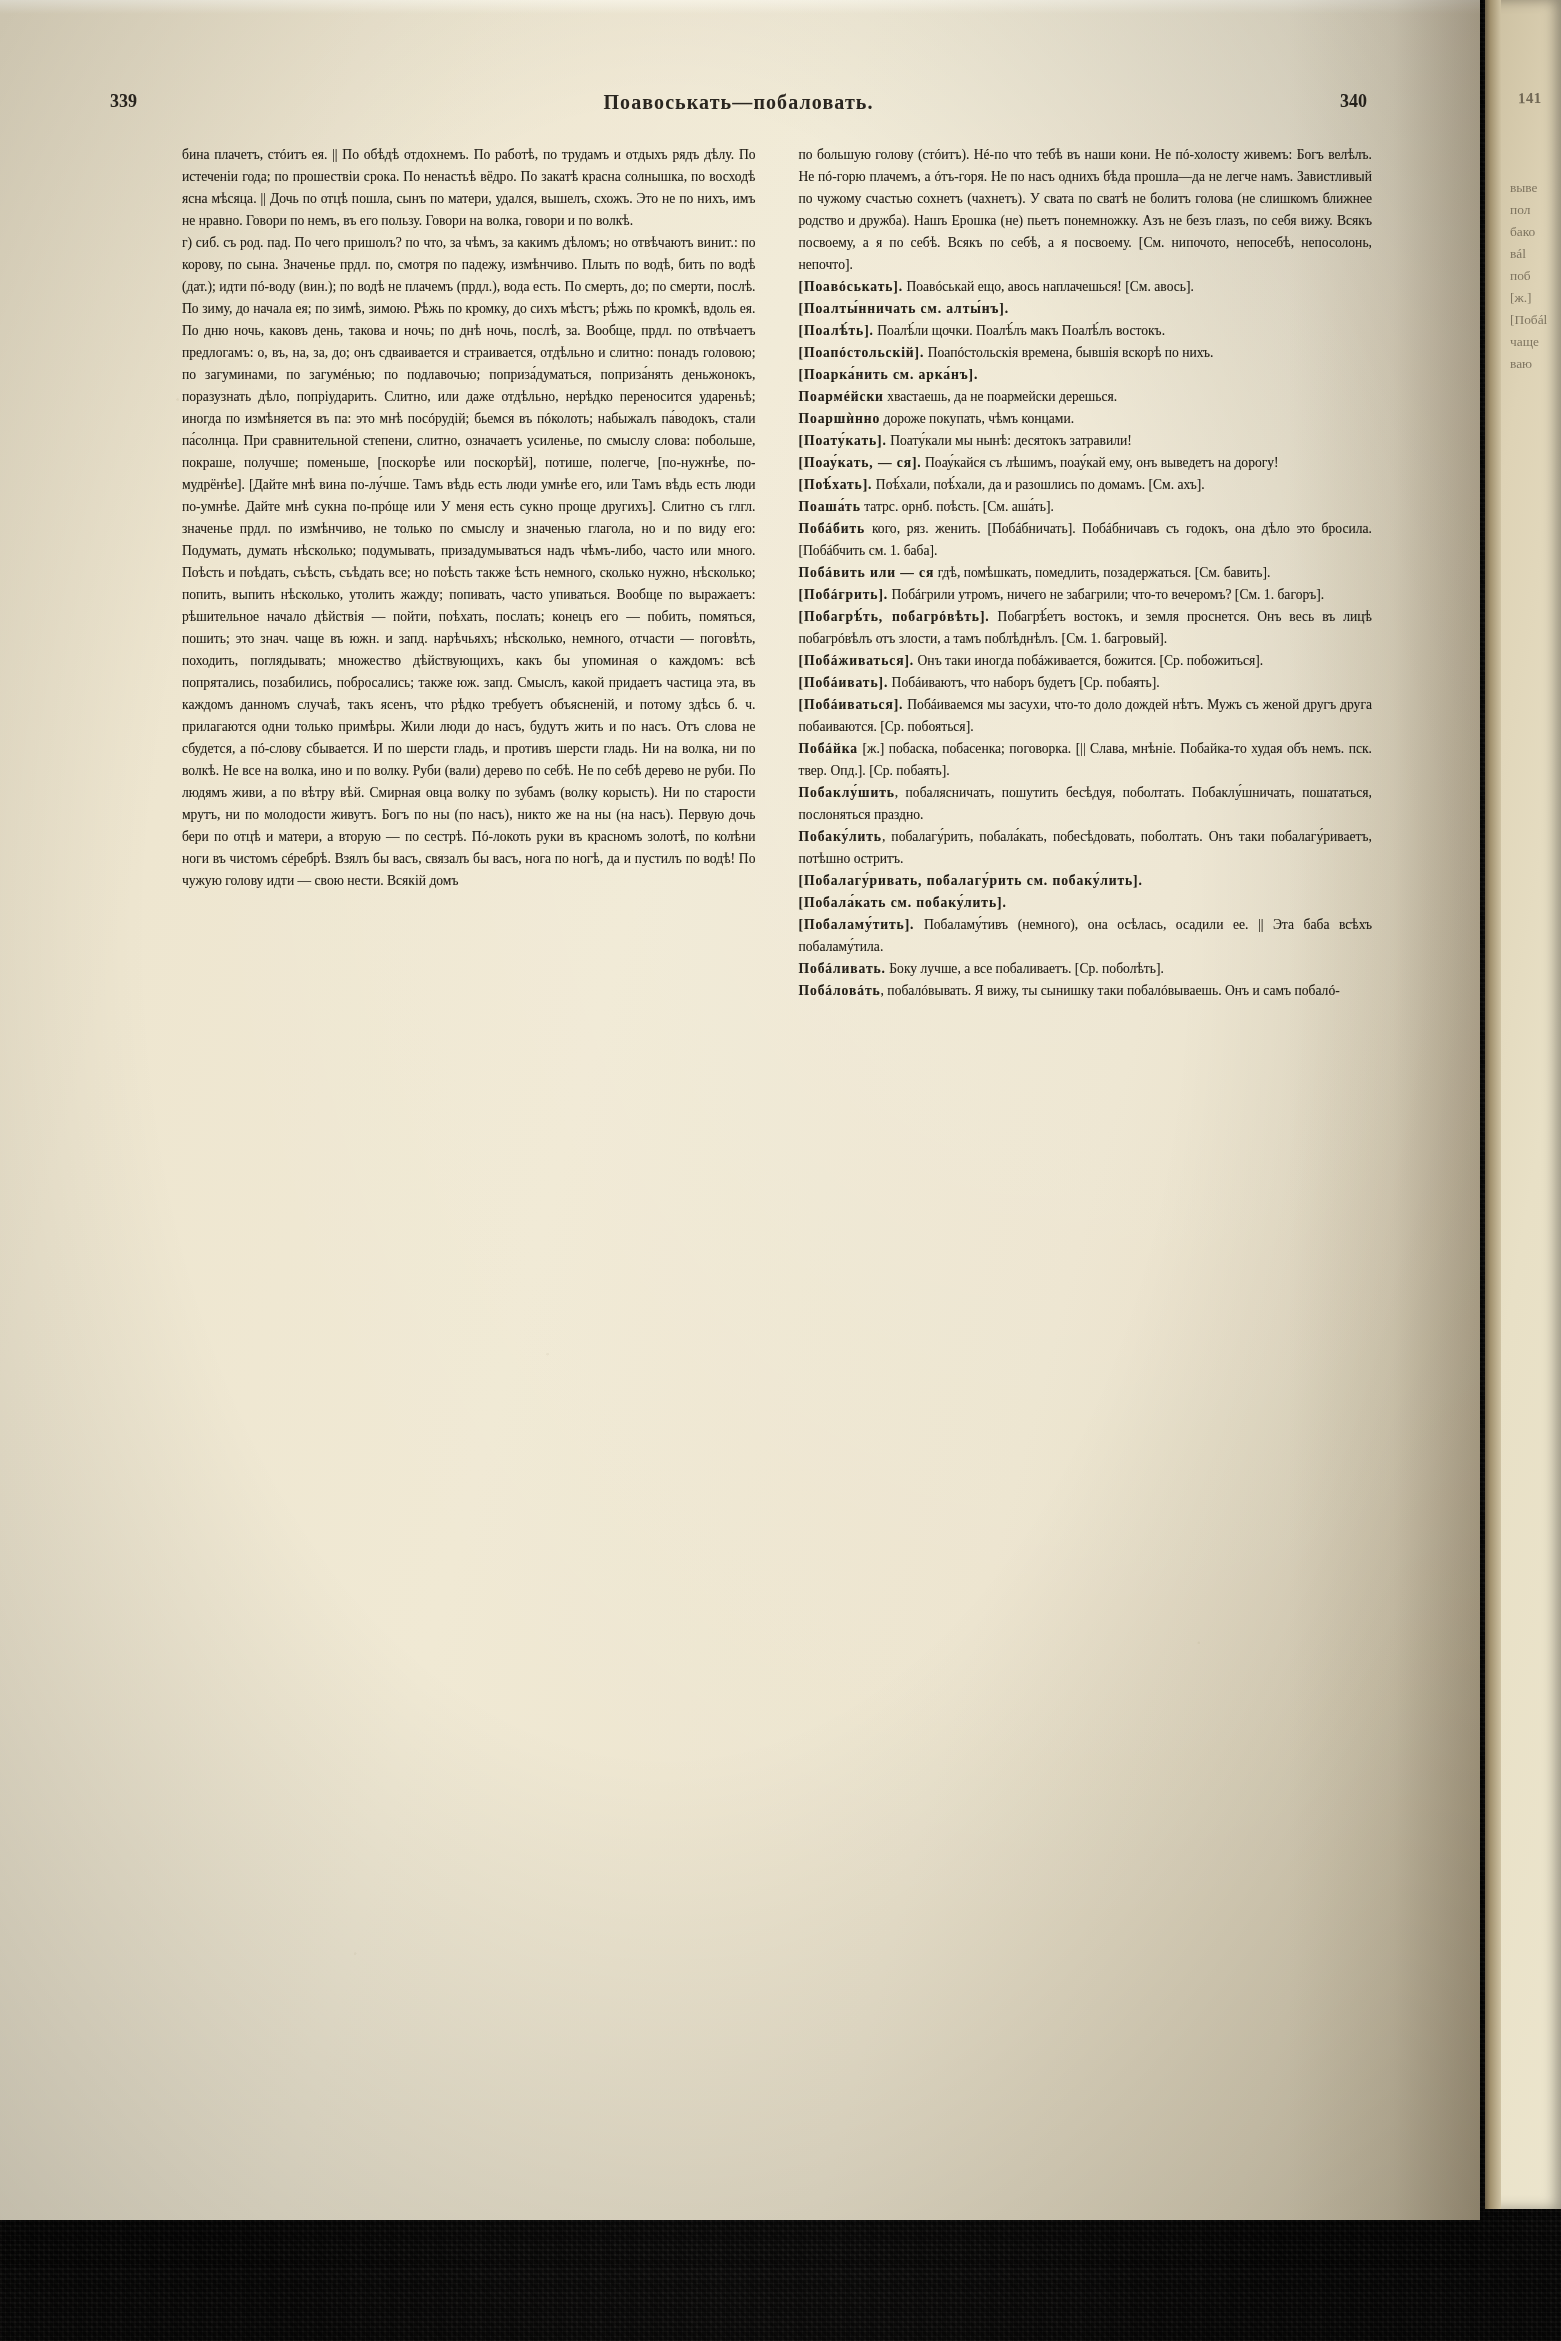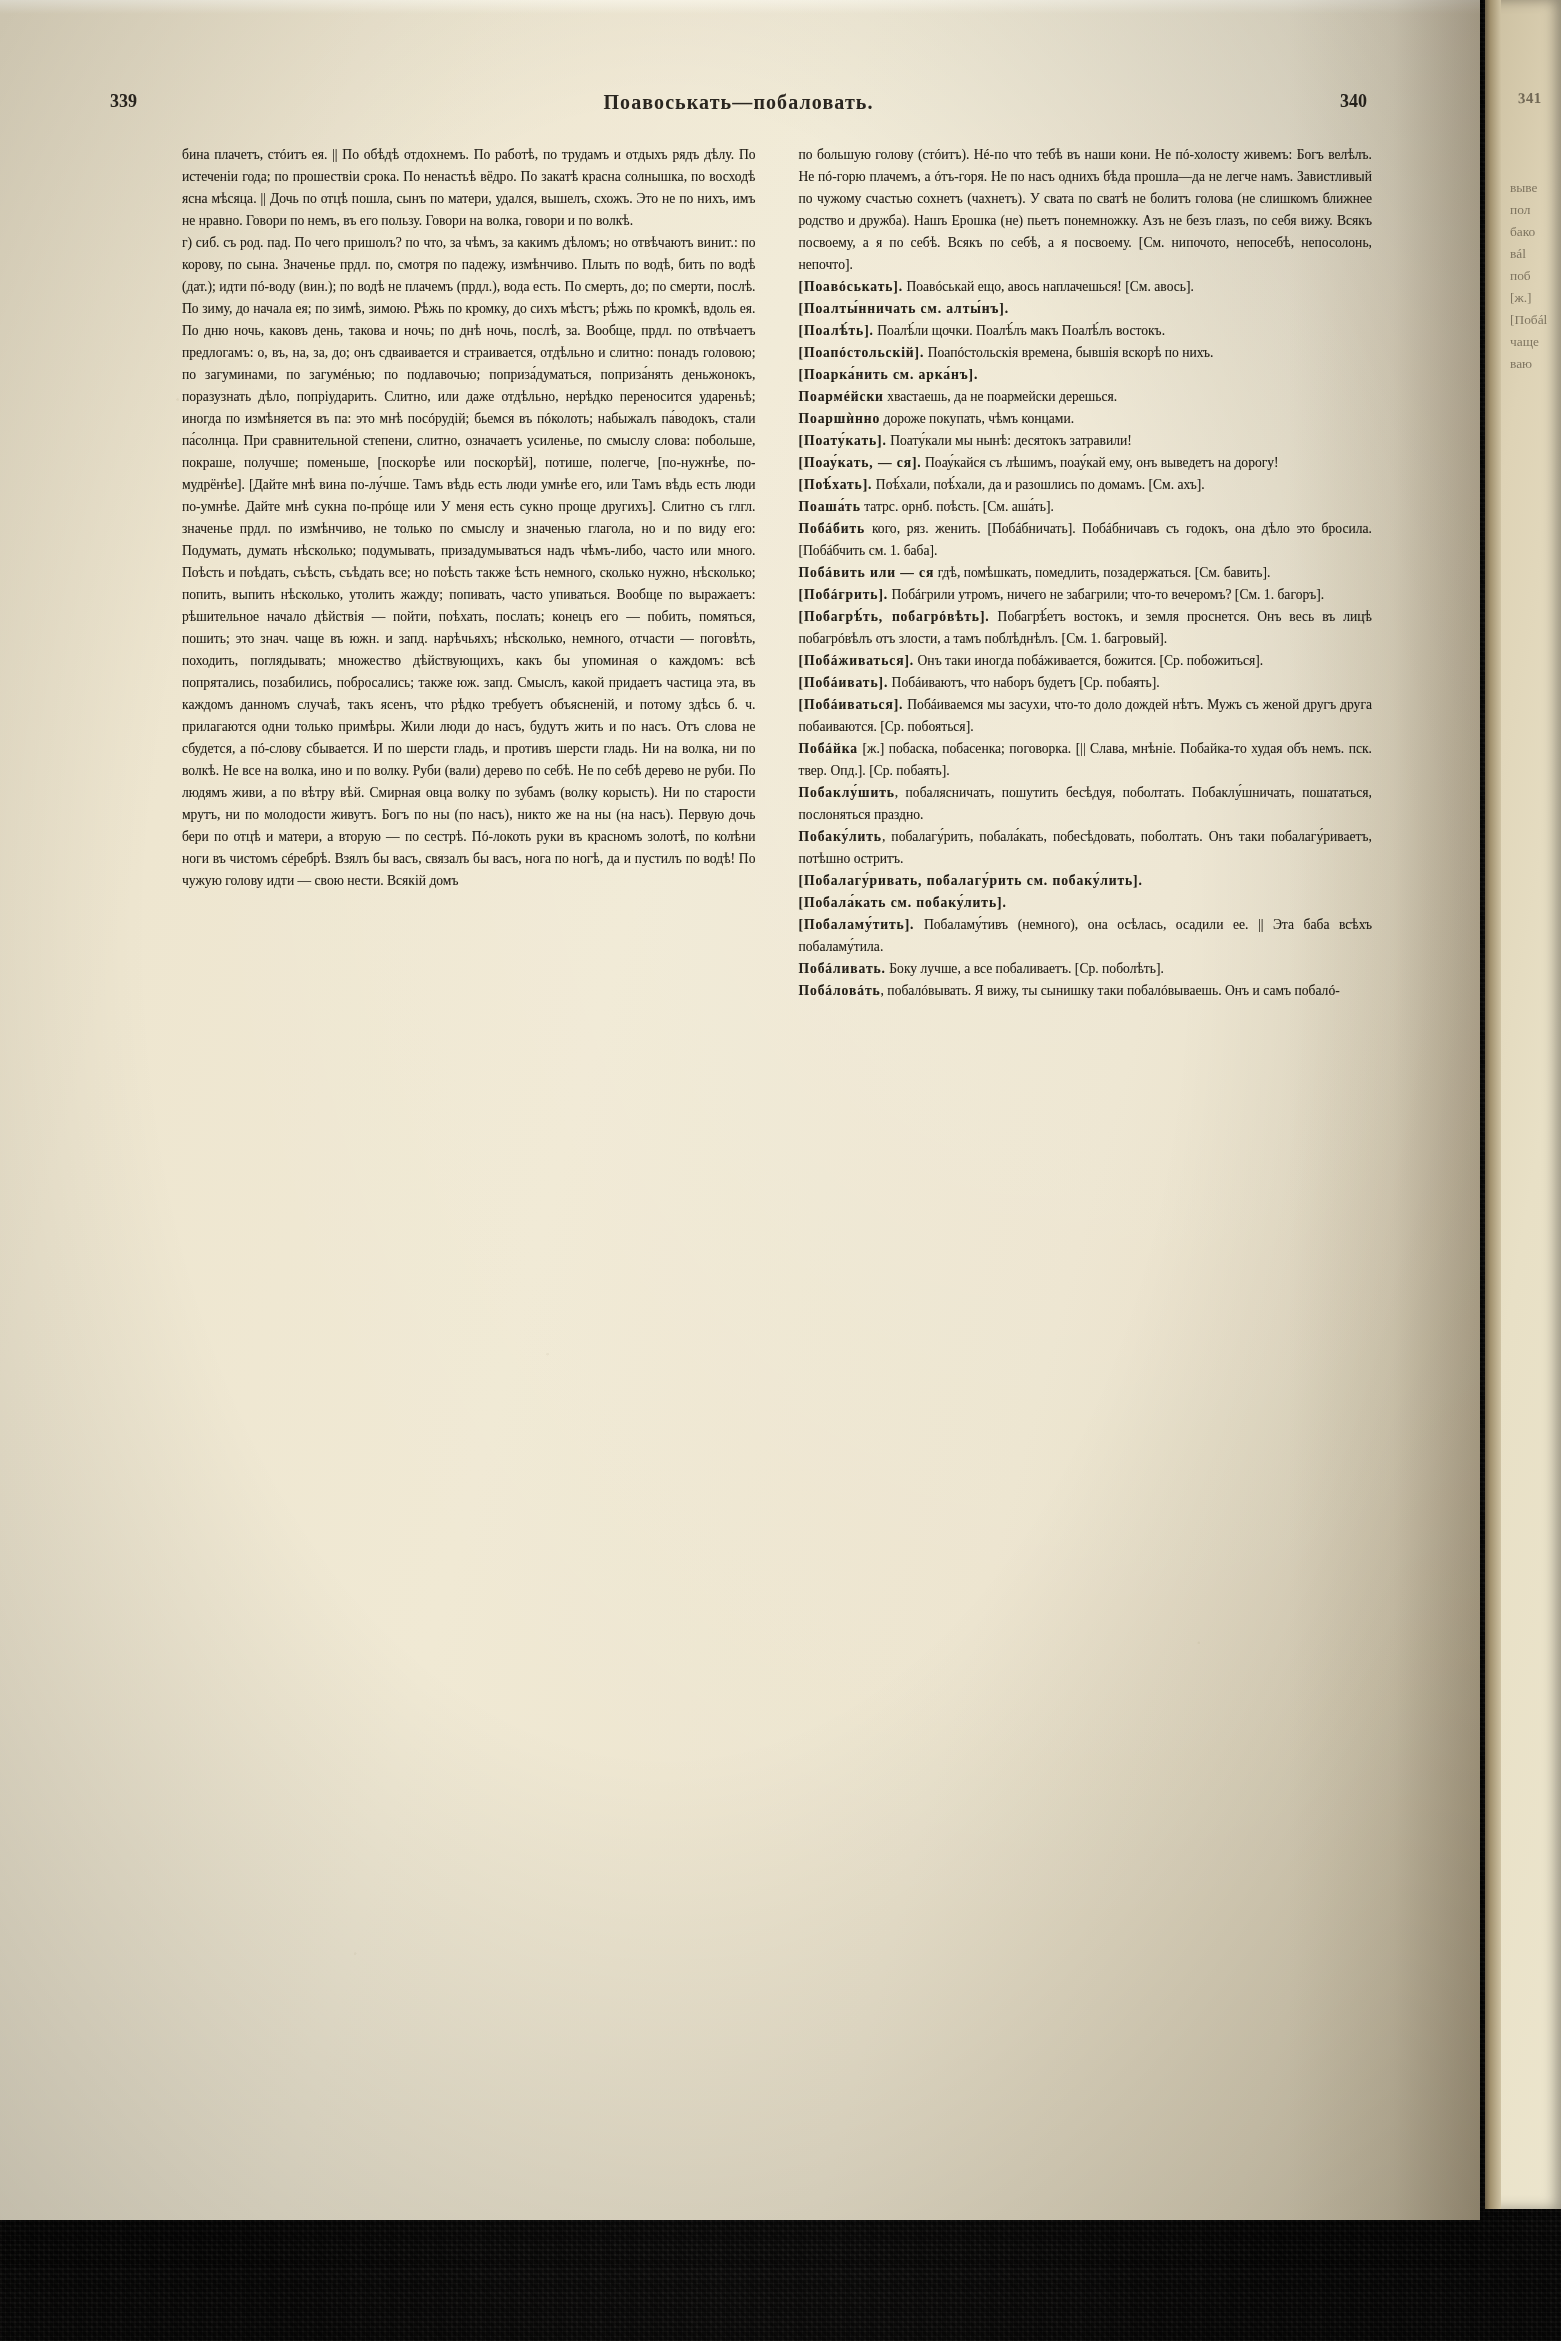--- a/index.html
+++ b/index.html
@@ -179,21 +179,21 @@
         <p class="ent"><span class="hwsp">Побáловáть</span><span>, побалóвывать. Я вижу, ты сынишку таки побалóвываешь. Онъ и самъ побалó-</span></p>
       </div>
 
   </div>
 
   <div id="vig"></div>
 </div>
 
 <div id="nextpage">
   <div class="fold"></div>
-  <div id="npnum">341</div>
+  <div id="npnum">141</div>
   <div id="npcol">
       <div>выве</div>
       <div>пол</div>
       <div>бако</div>
       <div>вál</div>
       <div>поб</div>
       <div>[ж.]</div>
       <div>[Побál</div>
       <div>чаще</div>
       <div>ваю</div>

